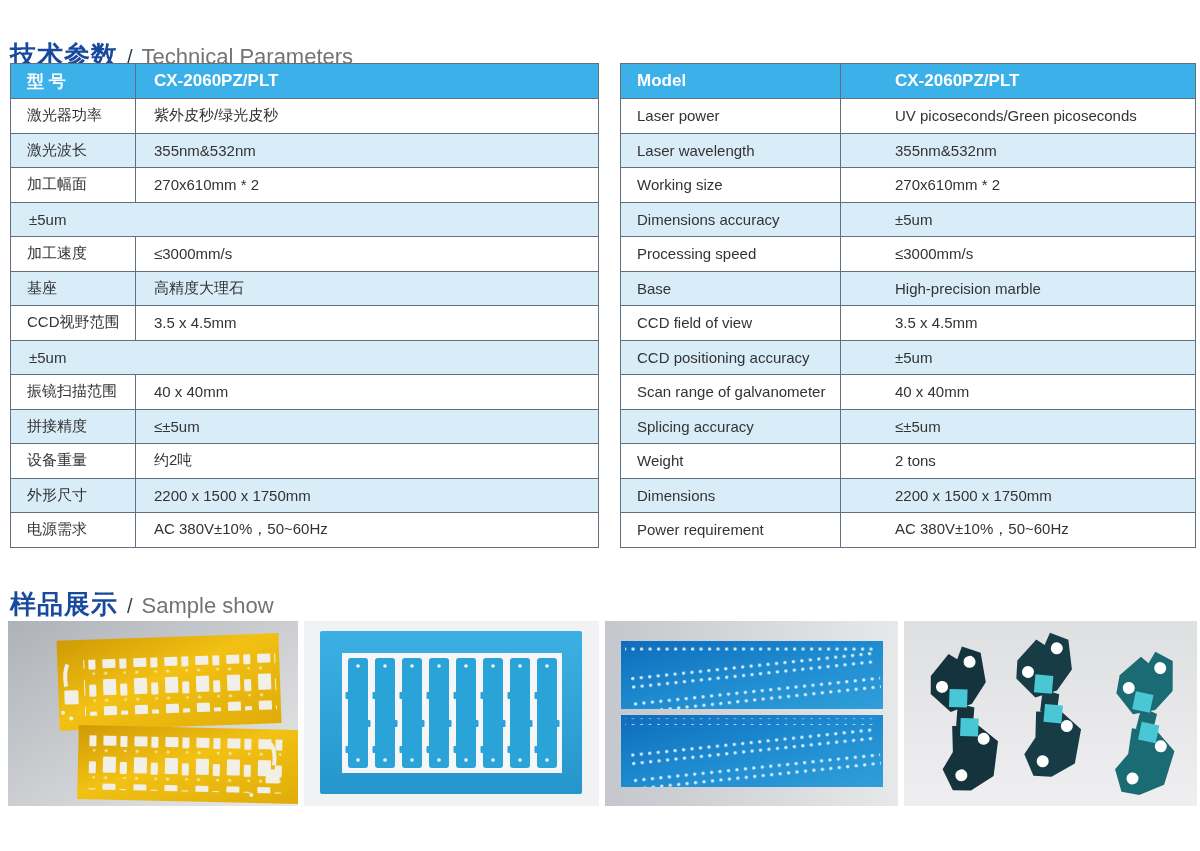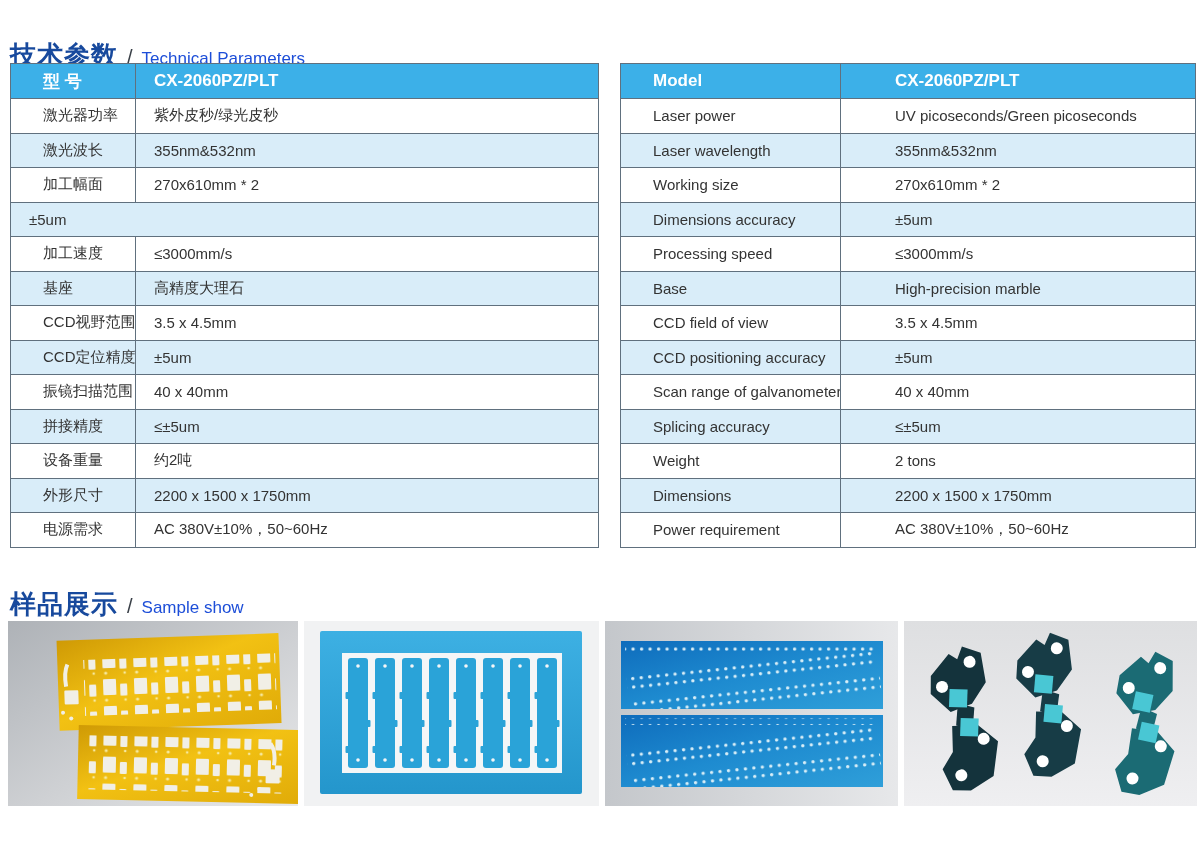--- a/index.html
+++ b/index.html
@@ -5,36 +5,36 @@
   html,body{margin:0;padding:0;}
   body{
     width:1200px;height:851px;position:relative;background:#ffffff;
     font-family:"Liberation Sans","DejaVu Sans",sans-serif;
     overflow:hidden;
   }
   
   .sec-title{position:absolute;left:10px;display:flex;align-items:baseline;gap:9px;white-space:nowrap;}
   .sec-title .t-zh{font-size:26px;font-weight:bold;color:#17499D;letter-spacing:1px;}
   .sec-title .t-div{font-size:20px;color:#3A4048;}
-  .sec-title .t-en{font-size:17px;color:#1d4ed8;}
+  .sec-title .t-en{font-size:22px;color:#737373;}
   #title-tech{top:14px;margin-top:24px;}
   #title-sample{top:571px;margin-top:16px;}
 
   
   .spec-table{
     position:absolute;top:63px;
     border:1px solid #60707E;
     font-size:15px;color:#333333;
     background:#ffffff;
   }
   .spec-table .thead{display:grid;height:34px;background:#3CB0E8;color:#ffffff;font-weight:bold;font-size:17px;}
   .spec-table .tr{display:grid;height:33.5px;border-top:1px solid #60707E;background:#ffffff;}
   .spec-table .tbody .tr:nth-child(even){background:#D9EDF9;}
   .spec-table .td,.spec-table .th{display:flex;align-items:center;overflow:hidden;white-space:nowrap;}
-  .spec-table .label{padding-left:32px;border-right:1px solid #60707E;}
+  .spec-table .label{padding-left:16px;border-right:1px solid #60707E;}
   .spec-table .value{padding-left:18px;}
   .spec-table.zh{left:10px;width:587px;}
   .spec-table.zh .thead,.spec-table.zh .tr{grid-template-columns:125px 1fr;}
   .spec-table.en{left:620px;width:574px;}
   .spec-table.en .thead,.spec-table.en .tr{grid-template-columns:220px 1fr;gap:36px;}
 
   
   .samples{position:absolute;left:8px;top:621px;display:flex;gap:6px;}
   .samples svg{display:block;}
 </style>
@@ -74,21 +74,20 @@
       </div>
       <div class="tr">
         <div class="td label">基座</div>
         <div class="td value">高精度大理石</div>
       </div>
       <div class="tr">
         <div class="td label">CCD视野范围</div>
         <div class="td value">3.5 x 4.5mm</div>
       </div>
       <div class="tr">
-        <div class="td label">CCD定位精度</div>
         <div class="td value">±5um</div>
       </div>
       <div class="tr">
         <div class="td label">振镜扫描范围</div>
         <div class="td value">40 x 40mm</div>
       </div>
       <div class="tr">
         <div class="td label">拼接精度</div>
         <div class="td value">≤±5um</div>
       </div>

